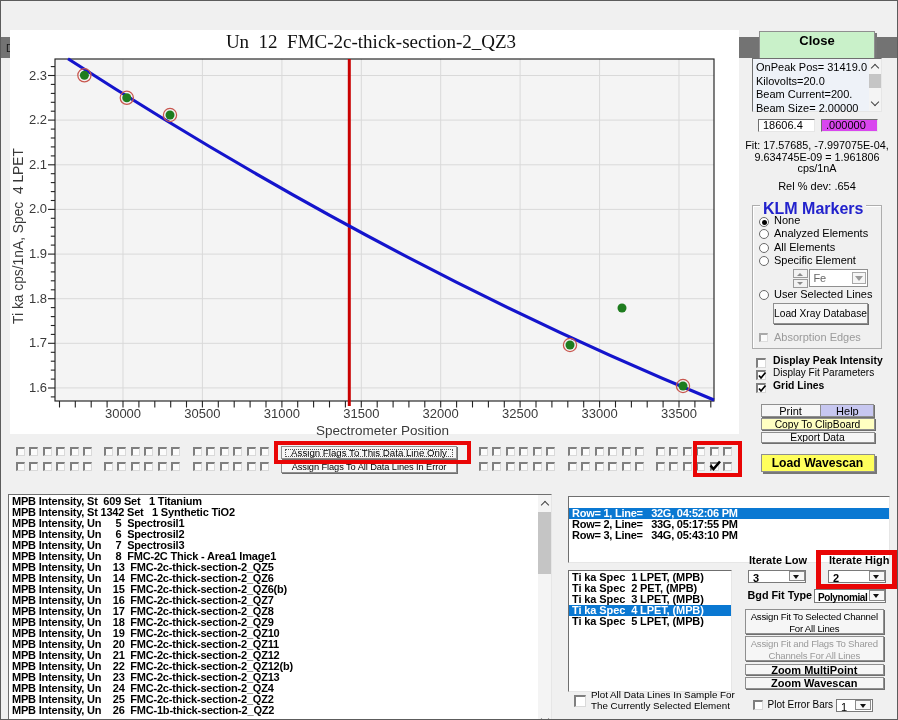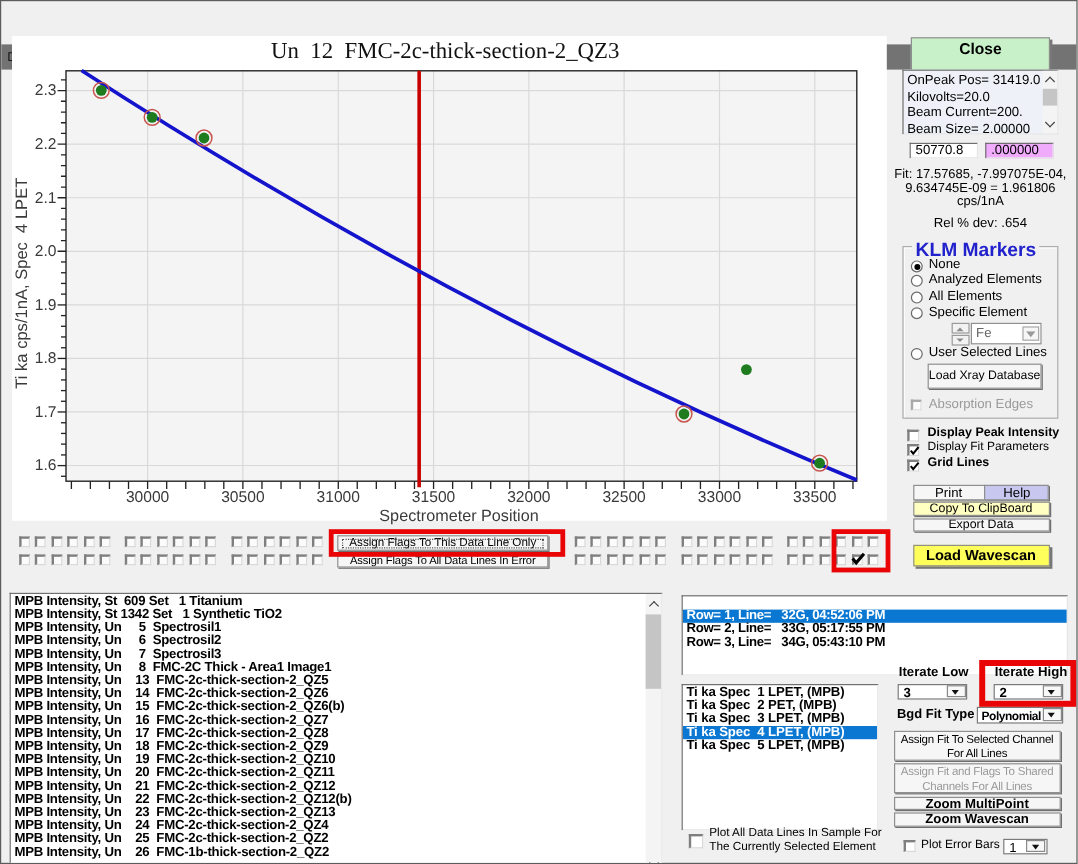--- a/index.html
+++ b/index.html
@@ -246,22 +246,22 @@
     <div style="position:absolute;left:3px;top:2px;line-height:13.5px;white-space:pre">OnPeak Pos= 31419.0
 Kilovolts=20.0
 Beam Current=200.
 Beam Size= 2.00000</div>
     <div class="sbar" style="right:0;top:0;width:12px;height:100%;background:#f4f4f4">
       <div class="chu" style="top:6px"></div>
       <div class="chd" style="bottom:6px"></div>
       <div style="position:absolute;left:0;top:15px;width:12px;height:14px;background:#c5c5c5"></div>
     </div>
   </div>
-  <div class="abs" style="left:757px;top:118px;width:57px;height:13px;background:#fff;border:1px solid;border-color:#6f6f6f #e6e6e6 #e6e6e6 #6f6f6f;line-height:11px;padding-left:4px;font-size:11px">50770.8</div>
-  <div class="abs" style="left:820px;top:118px;width:57px;height:13px;background:#f0abfc;border:1px solid;border-color:#6f6f6f #e6e6e6 #e6e6e6 #6f6f6f;line-height:11px;padding-left:4px;font-size:11px">.000000</div>
+  <div class="abs" style="left:757px;top:118px;width:57px;height:13px;background:#fff;border:1px solid;border-color:#6f6f6f #e6e6e6 #e6e6e6 #6f6f6f;line-height:11px;padding-left:4px;font-size:11px">18606.4</div>
+  <div class="abs" style="left:820px;top:118px;width:57px;height:13px;background:#d946ef;border:1px solid;border-color:#6f6f6f #e6e6e6 #e6e6e6 #6f6f6f;line-height:11px;padding-left:4px;font-size:11px">.000000</div>
   <div class="abs" style="left:744px;top:139px;width:144px;text-align:center;font-size:10.8px;line-height:11.5px">Fit: 17.57685, -7.997075E-04,<br>9.634745E-09 = 1.961806<br>cps/1nA</div>
   <div class="abs" style="left:744px;top:178.5px;width:144px;text-align:center;font-size:11px">Rel % dev: .654</div>
 
   <div class="abs" style="left:751px;top:204px;width:130px;height:144px;border:1px solid #adadad;box-shadow:inset 1px 1px 0 #fff"></div>
   <div class="abs" style="left:759px;top:199px;background:#f0f0f0;padding:0 3px;color:#2222cc;font-weight:bold;font-size:16px">KLM Markers</div>
   <div class="radio" style="left:758px;top:216px"></div>
     <div class="abs" style="left:760.5px;top:218.5px;width:5px;height:5px;border-radius:50%;background:#000"></div>
   <div class="abs" style="left:773px;top:213px">None</div>
   <div class="radio" style="left:758px;top:228px"></div>
     <div class="abs" style="left:773px;top:225.5px">Analyzed Elements</div>

